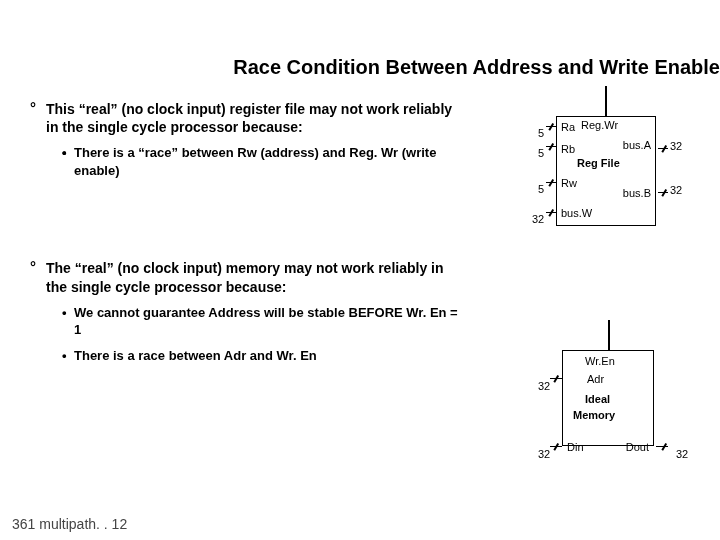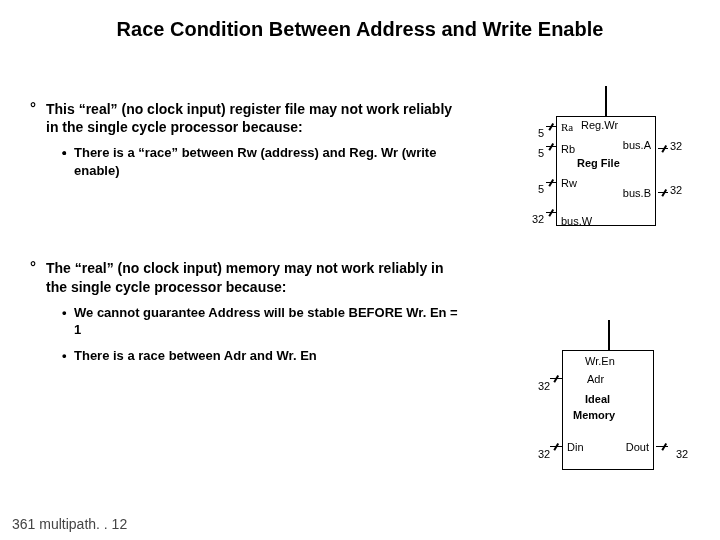--- a/index.html
+++ b/index.html
@@ -8,22 +8,23 @@
     height: 540px;
     background: #fff;
     font-family: Arial, Helvetica, sans-serif;
     color: #000;
     position: relative;
     overflow: hidden;
   }
   .title {
     font-size: 20px;
     font-weight: bold;
-    text-align: center;
+    text-align: right;
     padding-top: 18px;
+    margin-top: 38px;
   }
   .content {
     position: absolute;
     top: 100px;
     left: 30px;
     width: 430px;
   }
   .section { margin-bottom: 60px; }
   .lead {
     font-size: 14px;
@@ -99,21 +100,21 @@
     top: 330px;
     left: 520px;
     width: 185px;
     height: 140px;
   }
   .box2 {
     position: absolute;
     left: 42px;
     top: 20px;
     width: 92px;
-    height: 120px;
+    height: 96px;
     border: 1.5px solid #000;
     font-size: 12px;
   }
 </style>
 </head>
 <body>
 
 <div class="title">Race Condition Between Address and Write Enable</div>
 
 <div class="content">
@@ -143,28 +144,28 @@
     <div class="sub">
       <span class="bullet">•</span>
       <span>There is a race between Adr and Wr. En</span>
     </div>
   </div>
 </div>
 
 <div class="diag1">
   <div class="vline" style="left:75px; top:-16px; height:30px;"></div>
   <div class="box1">
-    <span class="lbl" style="left:4px; top:4px;font-family:Liberation Serif, serif;">Ra</span>
+    <span class="lbl" style="left:4px; top:4px;">Ra</span>
     <span class="lbl" style="left:24px; top:2px;">Reg.Wr</span>
     <span class="lbl" style="left:4px; top:26px;">Rb</span>
     <span class="lbl" style="right:4px; top:22px;">bus.A</span>
     <span class="lbl" style="left:20px; top:40px; font-weight:bold;">Reg File</span>
     <span class="lbl" style="left:4px; top:60px;">Rw</span>
     <span class="lbl" style="right:4px; top:70px;">bus.B</span>
-    <span class="lbl" style="left:4px; top:90px;margin-top:8px;">bus.W</span>
+    <span class="lbl" style="left:4px; top:90px;">bus.W</span>
   </div>
 
   <div class="tick" style="left:16px; top:24px;"></div>
     <div class="slash" style="left:17px; top:24px;"></div>
   <span class="lbl" style="left:8px; top:25px;">5</span>
   <div class="tick" style="left:16px; top:44px;"></div>
     <div class="slash" style="left:17px; top:44px;"></div>
   <span class="lbl" style="left:8px; top:45px;">5</span>
   <div class="tick" style="left:16px; top:80px;"></div>
     <div class="slash" style="left:17px; top:80px;"></div>

